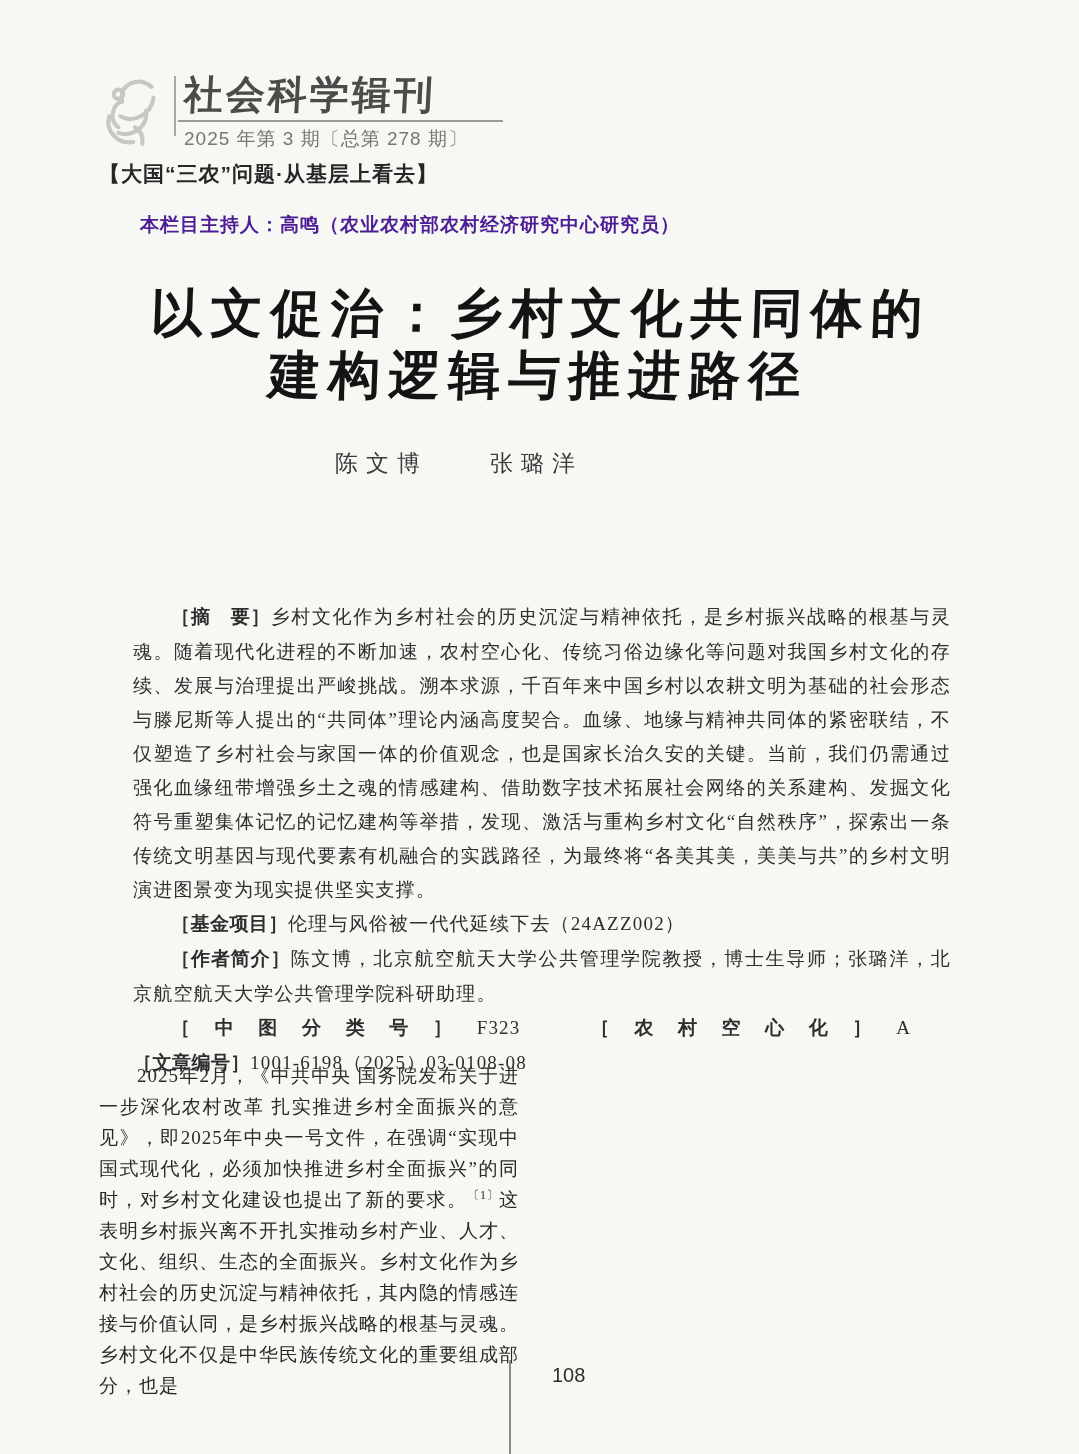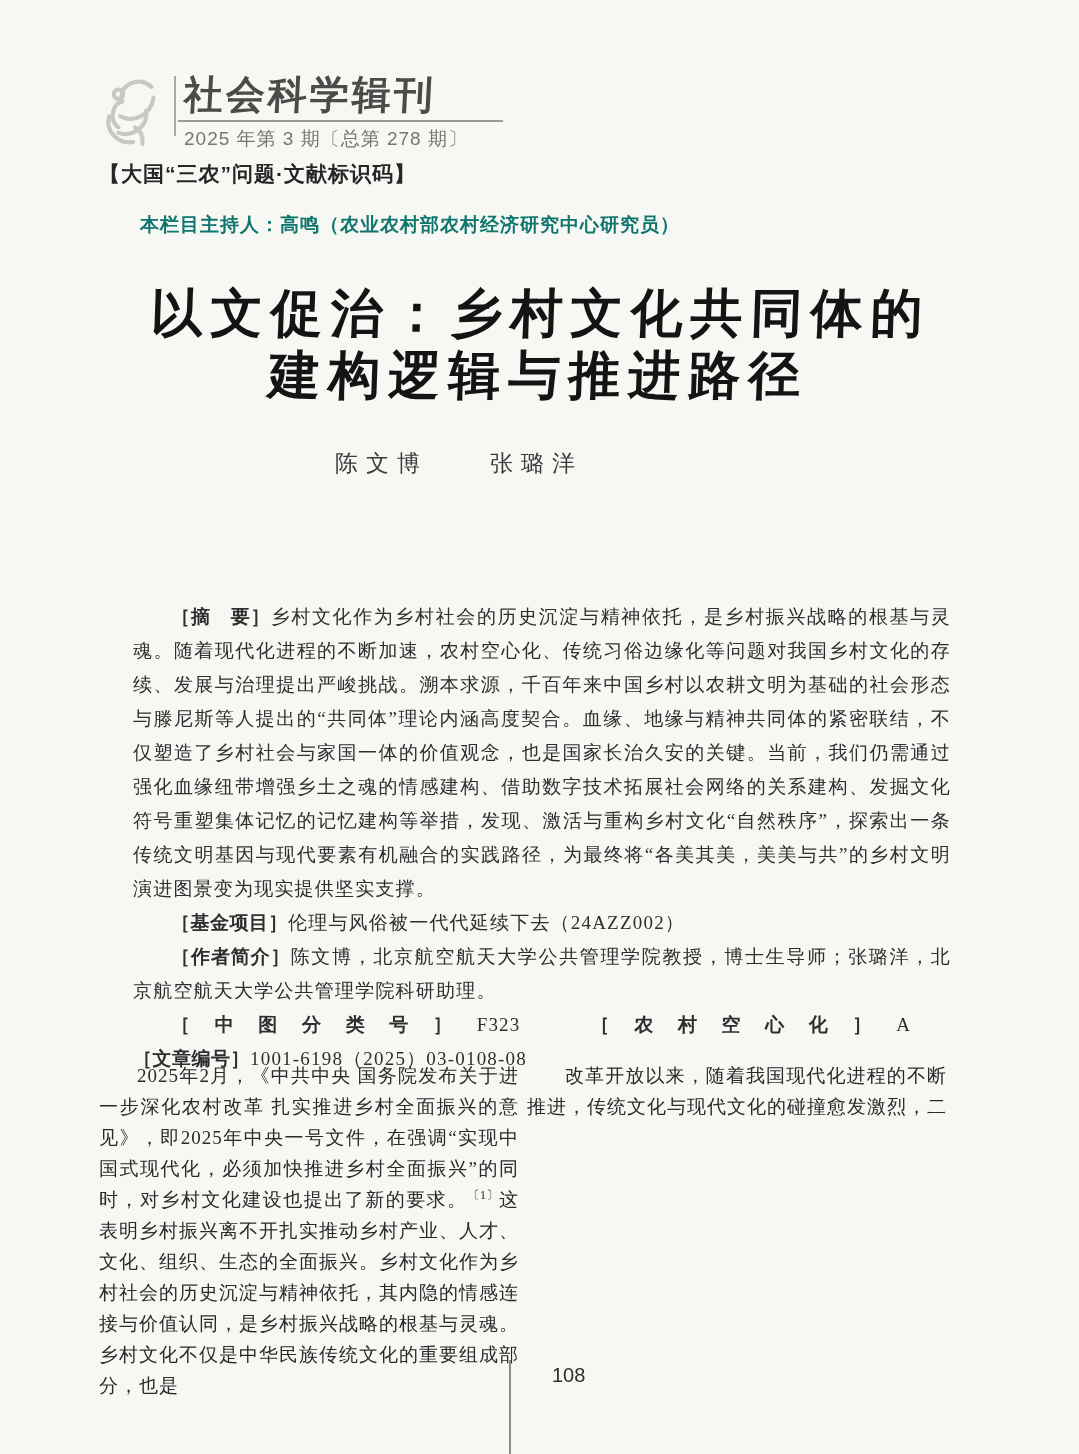--- a/index.html
+++ b/index.html
@@ -35,21 +35,21 @@
   }
 
   
   .section-header{
     position:absolute;left:99px;top:160px;
     font-size:21px;font-weight:700;color:#262626;letter-spacing:1px;
     font-family:"Liberation Sans","DejaVu Sans",sans-serif;
   }
   .host-line{
     position:absolute;left:140px;top:212px;
-    font-size:19px;font-weight:600;color:#0f766e;letter-spacing:1px;
+    font-size:19px;font-weight:600;color:#4c1d95;letter-spacing:1px;
     font-family:"Liberation Sans","DejaVu Sans",sans-serif;
   }
 
   
   .article-title{
     position:absolute;left:0;top:282px;width:1079px;
     text-align:center;color:#141414;
     font-weight:900;font-size:52px;line-height:62px;letter-spacing:8px;
     font-family:"DejaVu Serif","Liberation Serif",serif;
     transform:skewX(-2deg);
@@ -62,21 +62,21 @@
 
   
   .front-matter{
     position:absolute;left:133px;top:600px;width:818px;
     font-size:19px;line-height:34px;letter-spacing:1.2px;
     text-align:justify;color:#2e2e2e;
   }
   .front-matter p{margin:0;text-indent:2em;}
   .fm-label{
     font-weight:700;letter-spacing:0.5px;
-    font-family:Liberation Sans, sans-serif;
+    font-family:Liberation Mono, monospace;
   }
   .class-line .pair{margin-right:2.1em;white-space:nowrap;}
   .class-line .pair:last-child{margin-right:0;margin-top:6px;}
 
   
   .body-columns{
     position:absolute;left:99px;top:1060px;width:866px;
     display:flex;gap:8px;
   }
   .col{
@@ -114,21 +114,21 @@
           <path d="M12 46 q-4 12 6 22 q8 8 20 6"></path>
         </g>
       </svg>
     </div>
     <div class="mast-vline"></div>
     <div class="journal-name">社会科学辑刊</div>
     <div class="mast-rule"></div>
     <div class="issue-line">2025 年第 3 期〔总第 278 期〕</div>
   </div>
 
-  <div class="section-header">【大国“三农”问题·文献标识码】</div>
+  <div class="section-header">【大国“三农”问题·从基层上看去】</div>
   <div class="host-line">本栏目主持人：高鸣（农业农村部农村经济研究中心研究员）</div>
 
   <h1 class="article-title">
     <span>以文促治：乡村文化共同体的</span><br>
     <span>建构逻辑与推进路径</span>
   </h1>
 
   <div class="authors">陈文博　　张璐洋</div>
 
   <section class="front-matter">
@@ -140,20 +140,19 @@
       <span class="pair"><span class="fm-label">［农村空心化］</span><span>A</span></span>
       <span class="pair"><span class="fm-label">［文章编号］</span><span>1001-6198（2025）03-0108-08</span></span>
     </p>
   </section>
 
   <section class="body-columns">
     <div class="col">
       <p class="indent"><span>2025年2月，《中共中央 国务院发布关于进一步深化农村改革 扎实推进乡村全面振兴的意见》，即2025年中央一号文件，在强调“实现中国式现代化，必须加快推进乡村全面振兴”的同时，对乡村文化建设也提出了新的要求。</span><sup class="fn">〔1〕</sup><span>这表明乡村振兴离不开扎实推动乡村产业、人才、文化、组织、生态的全面振兴。乡村文化作为乡村社会的历史沉淀与精神依托，其内隐的情感连接与价值认同，是乡村振兴战略的根基与灵魂。乡村文化不仅是中华民族传统文化的重要组成部分，也是</span></p>
     </div>
     <div class="col">
-      <p class="indent"><span>改革开放以来，随着我国现代化进程的不断推进，传统文化与现代文化的碰撞愈发激烈，二</span></p>
     </div>
   </section>
 
   <div class="footer-rule"></div>
   <div class="page-number">108</div>
 
 </div>
 
 </body></html>

